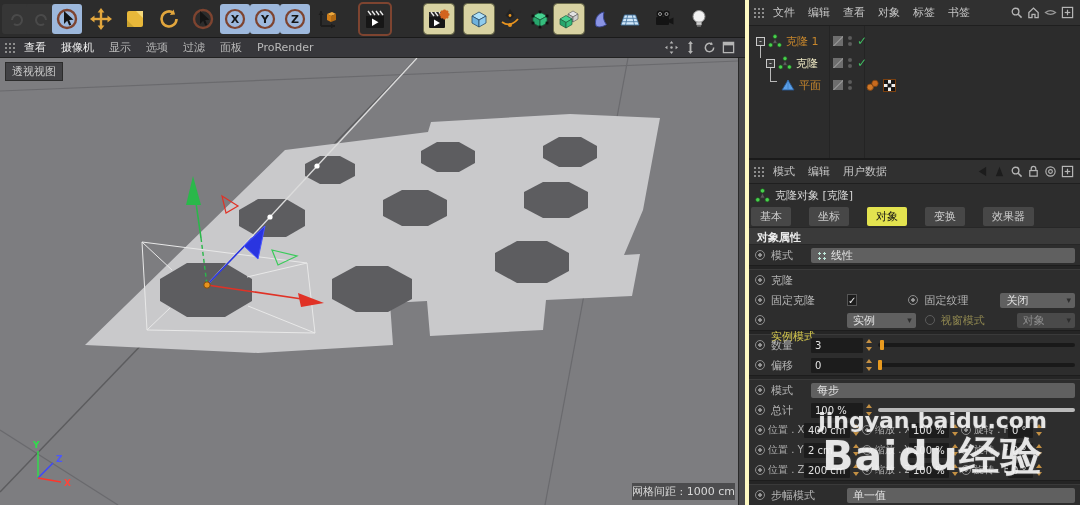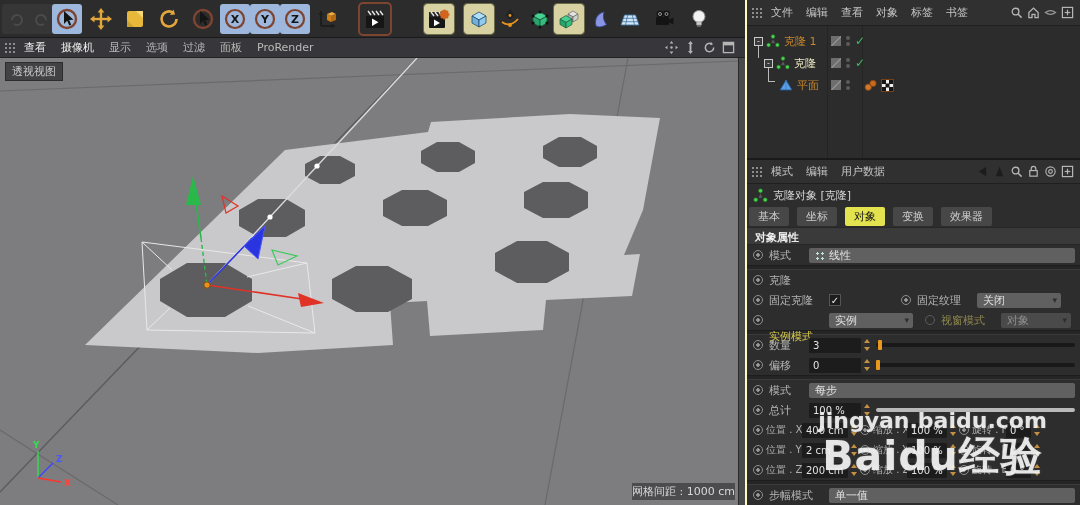--- a/index.html
+++ b/index.html
@@ -23,21 +23,21 @@
   #vp-menubar .mb-icons { margin-left:auto; display:flex; gap:6px; padding-right:10px; }
   .mb-icons svg { width:13px; height:13px; }
 
   
   #viewport { position:absolute; left:0; top:58px; width:745px; height:447px; background:#7d7d80; }
   #vp-label { position:absolute; left:5px; top:4px; background:rgba(58,58,60,.88); border:1px solid #2c2c2c; color:#c9c9c9; font-size:11px; padding:1px 6px; }
   #grid-label { position:absolute; right:10px; bottom:5px; background:rgba(72,72,74,.92); color:#d9d9d9; font-size:11px; padding:1px 0; }
   #vp-splitter { position:absolute; left:738px; top:58px; width:7px; height:447px; background:#4a4a4c; border-left:1px solid #2a2a2a; }
 
   
-  #right-panel { position:absolute; left:745px; top:0; width:335px; height:505px; background:#2d2d2d; border-left:2px solid #fef9c3; }
+  #right-panel { position:absolute; left:745px; top:0; width:335px; height:505px; background:#2d2d2d; border-left:4px solid #fef9c3; }
   .panel-menu { height:26px; display:flex; align-items:center; font-size:11px; color:#c6c6c6; background:#303030; border-bottom:1px solid #1f1f1f; }
   .pmenu-item { margin-right:13px; white-space:nowrap; }
   .panel-menu .pm-icons { margin-left:auto; display:flex; gap:4px; padding-right:6px; align-items:center; }
   .pm-icons svg { width:13px; height:13px; }
 
   
   #om-tree { position:relative; height:132px; background:#2c2c2c; font-size:11px; }
   .om-colline { position:absolute; top:0; bottom:0; width:1px; background:#242424; }
   .om-row { position:absolute; left:0; width:335px; height:22px; display:flex; align-items:center; }
   .expander { width:9px; height:9px; border:1px solid #c9c9c9; background:#3a3a3a; color:#ddd; font-size:8px; line-height:7px; text-align:center; margin-right:3px; }
@@ -48,30 +48,30 @@
   .layerbox::after { content:""; position:absolute; left:-2px; top:4px; width:16px; height:1px; background:#9a9a9a; transform:rotate(-45deg); }
   .visdots { position:absolute; left:99px; display:flex; flex-direction:column; gap:2px; }
   .visdots i { width:4px; height:4px; border-radius:50%; background:#5c5c5c; }
   .check { position:absolute; left:108px; color:#3fbf62; font-size:12px; font-weight:bold; }
   .tags { position:absolute; left:117px; display:flex; gap:4px; }
   .tags svg { width:13px; height:13px; }
   .treeline { position:absolute; background:#b9b9b9; }
 
   
   #am-title { height:22px; display:flex; align-items:center; font-size:11px; color:#d6d6d6; padding-left:6px; gap:5px; }
-  #am-tabs { height:21px; display:flex; gap:8px; padding:1px 2px; }
+  #am-tabs { height:21px; display:flex; gap:18px; padding:1px 2px; }
   .tab { background:#474747; color:#cccccc; font-size:11px; padding:2px 9px; border-radius:2px; }
   .tab.active { background:#e3e34f; color:#141414; }
   #am-section { height:18px; background:#3a3a3a; color:#ebebeb; font-weight:bold; font-size:11px; padding:2px 8px; border-top:1px solid #272727; border-bottom:1px solid #272727; }
 
   .prow { display:flex; align-items:center; height:20px; padding:0 5px 0 6px; font-size:11px; color:#b6b6b6; }
   .pcirc { flex:none; width:10px; height:10px; border:1px solid #8e8e8e; border-radius:50%; background:radial-gradient(circle at 50% 50%, #9a9a9a 0 1.5px, transparent 2px); margin-right:6px; }
   .pcirc.dim { border-color:#5c5c5c; background:none; }
   .plabel { flex:none; width:40px; }
-  .plabel.wide { width:60px; }
+  .plabel.wide { width:76px; }
   .plabel.mod { color:#d8cb4e;margin-top:32px; }
   .plabel.dimy { color:#8f8750; }
   .dropdown { position:relative; background:#606060; height:15px; line-height:15px; border-radius:2px; color:#e2e2e2; padding:0 6px; font-size:11px; white-space:nowrap; overflow:hidden; }
   .dropdown.grow { flex:1; }
   .dropdown.arrowed { padding-right:16px; }
   .dropdown.arrowed::after { content:"▾"; position:absolute; right:4px; top:0; font-size:9px; color:#2e2e2e; }
   .dropdown.dim { background:#4a4a4a; color:#8f8f8f; }
   .mini-dots { display:inline-block; width:10px; height:10px; margin-right:4px; vertical-align:-1px; background-image:radial-gradient(circle, #bfe8da 1.2px, transparent 1.4px); background-size:5px 5px; background-position:0 6px, 0 0; }
   .field { background:#1c1c1c; height:15px; line-height:15px; color:#e3e3e3; font-size:10px; padding:0 4px; white-space:nowrap; overflow:hidden; border-radius:1px; }
   .f-main { width:52px; }

